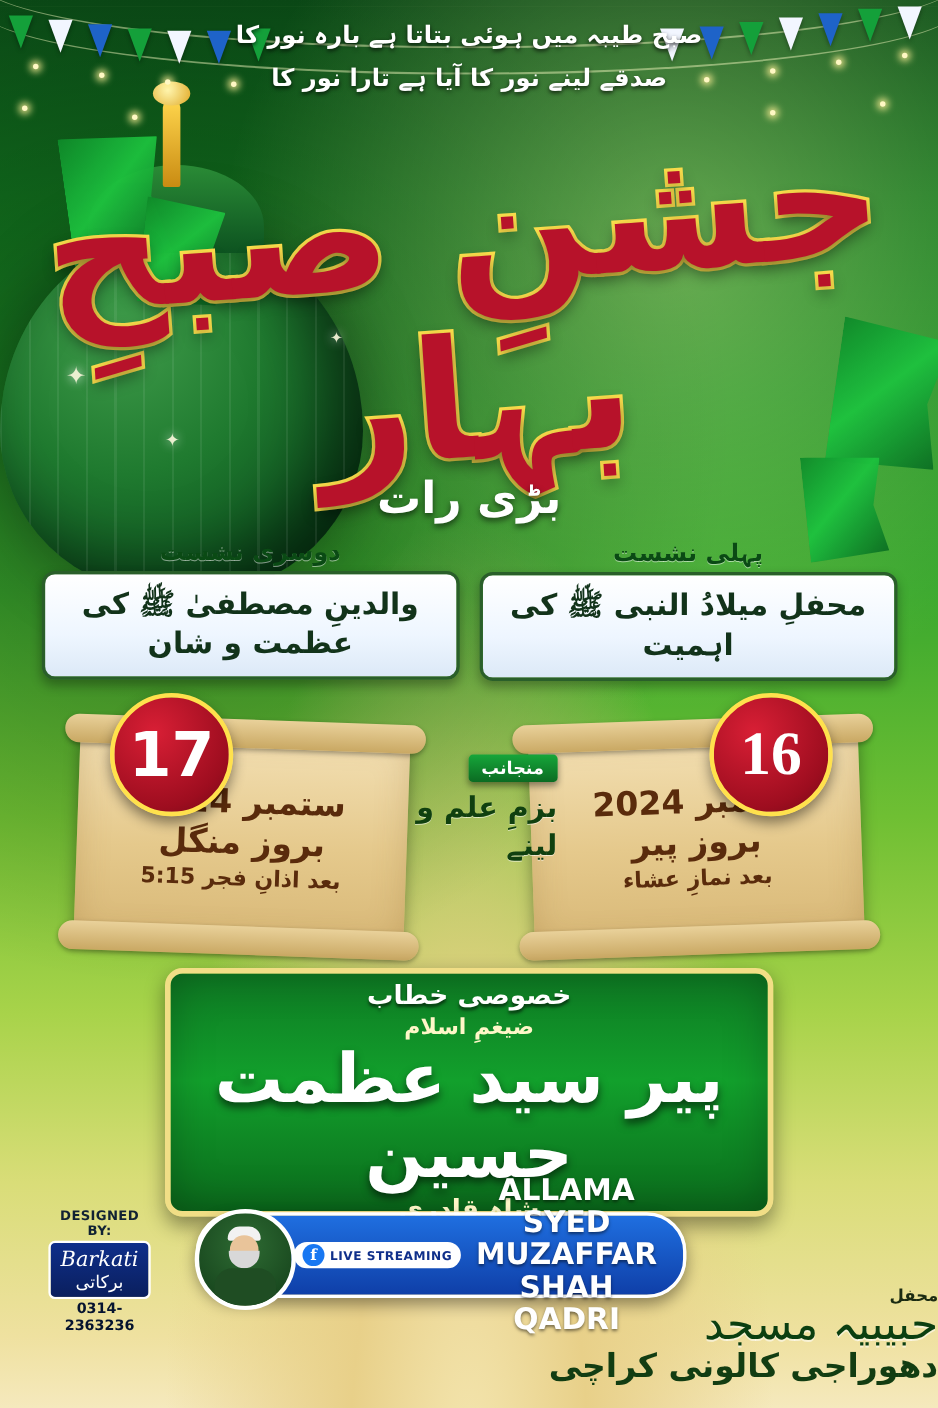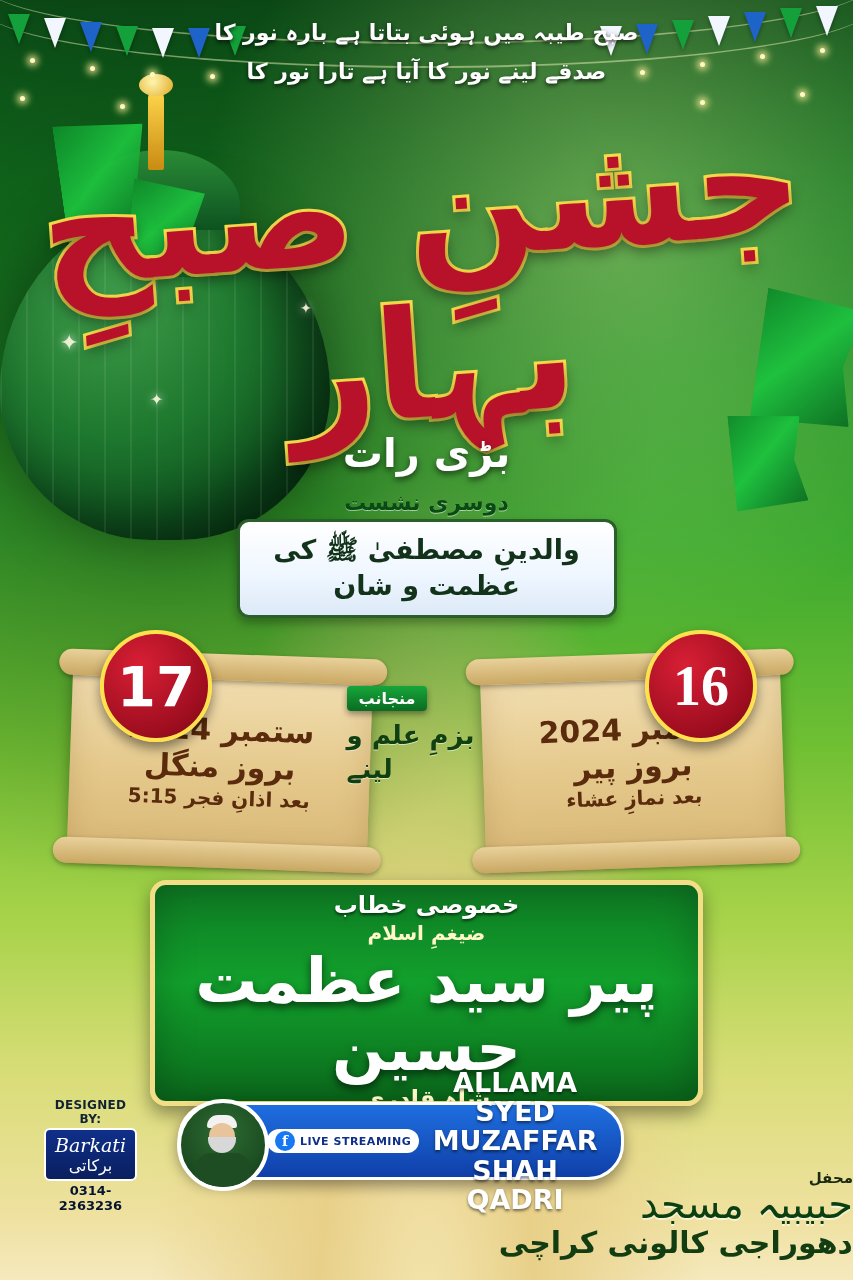--- a/index.html
+++ b/index.html
@@ -155,21 +155,21 @@
     background:radial-gradient(circle at 35% 30%,#d81f35,#9d0d1f 70%,#700a16);
     border:4px solid #ffe14d;
     color:#fff;font-size:56px;font-weight:700;
     display:flex;align-items:center;justify-content:center;
     box-shadow:0 6px 12px rgba(0,0,0,.45);
   }
   .circle.right{right:96px;font-family:Liberation Serif, serif;}
   .circle.left{left:100px;}
   .mid-banner{
     position:absolute;left:50%;top:56px;transform:translateX(-50%);
-    width:160px;text-align:left;direction:rtl;
+    width:160px;text-align:right;direction:rtl;
   }
   .mid-banner .tag{
     display:inline-block;background:linear-gradient(180deg,#16a63a,#0b6b22);
     color:#fff;font-size:16px;font-weight:700;padding:3px 12px;border-radius:4px;
     box-shadow:0 3px 6px rgba(0,0,0,.4);margin-bottom:8px;
   }
   .mid-banner .mtxt{
     color:#10400f;font-size:26px;font-weight:700;line-height:1.3;
     text-shadow:0 1px 0 rgba(255,255,255,.55);
   }
@@ -318,20 +318,24 @@
   </div>
 
   <div class="title-wrap">
     <div class="title">جشنِ صبحِ بہار</div>
   </div>
 
   <div class="badi-raat">بڑی رات</div>
 
   <div class="sessions">
     <div class="session">
+      <div class="lbl">پہلی نشست</div>
+      <div class="box">محفلِ میلادُ النبی ﷺ کی اہمیت</div>
+    </div>
+    <div class="session">
       <div class="lbl">دوسری نشست</div>
       <div class="box">والدینِ مصطفیٰ ﷺ کی عظمت و شان</div>
     </div>
   </div>
 
   <div class="dates">
     <div class="scroll right">
       <div class="scrolltext">
         <div class="d1">ستمبر 2024</div>
         <div class="d1">بروز پیر</div>

